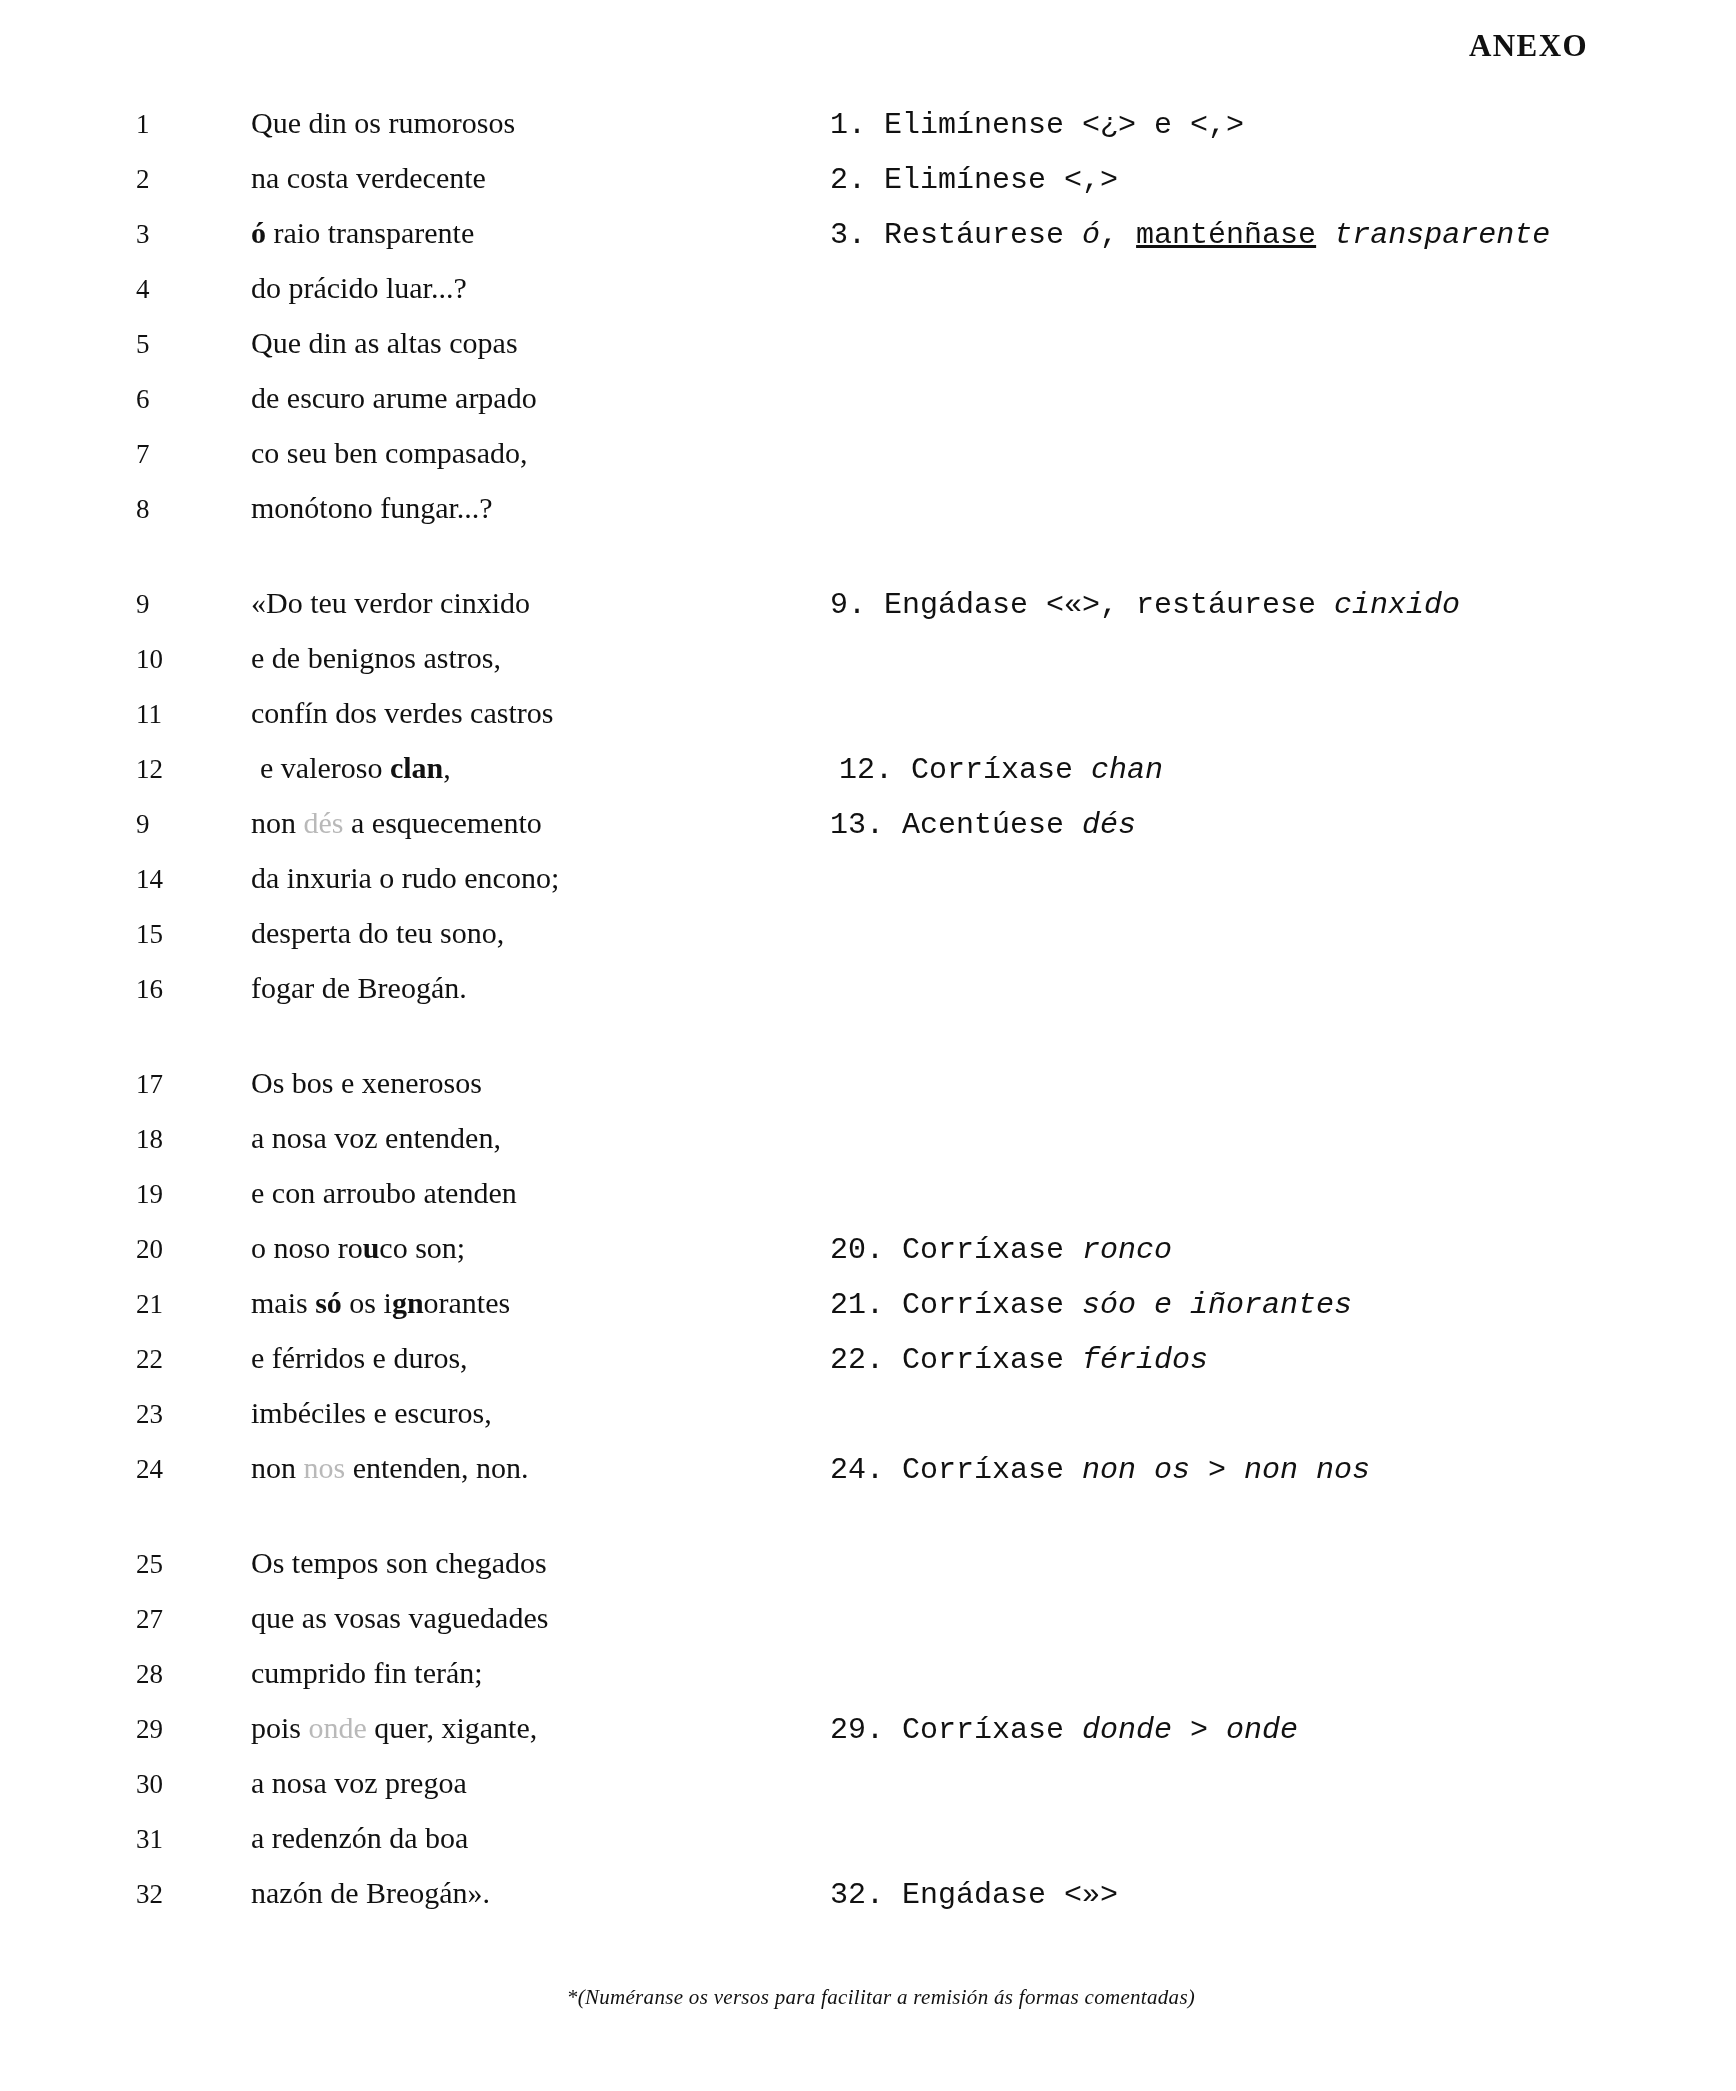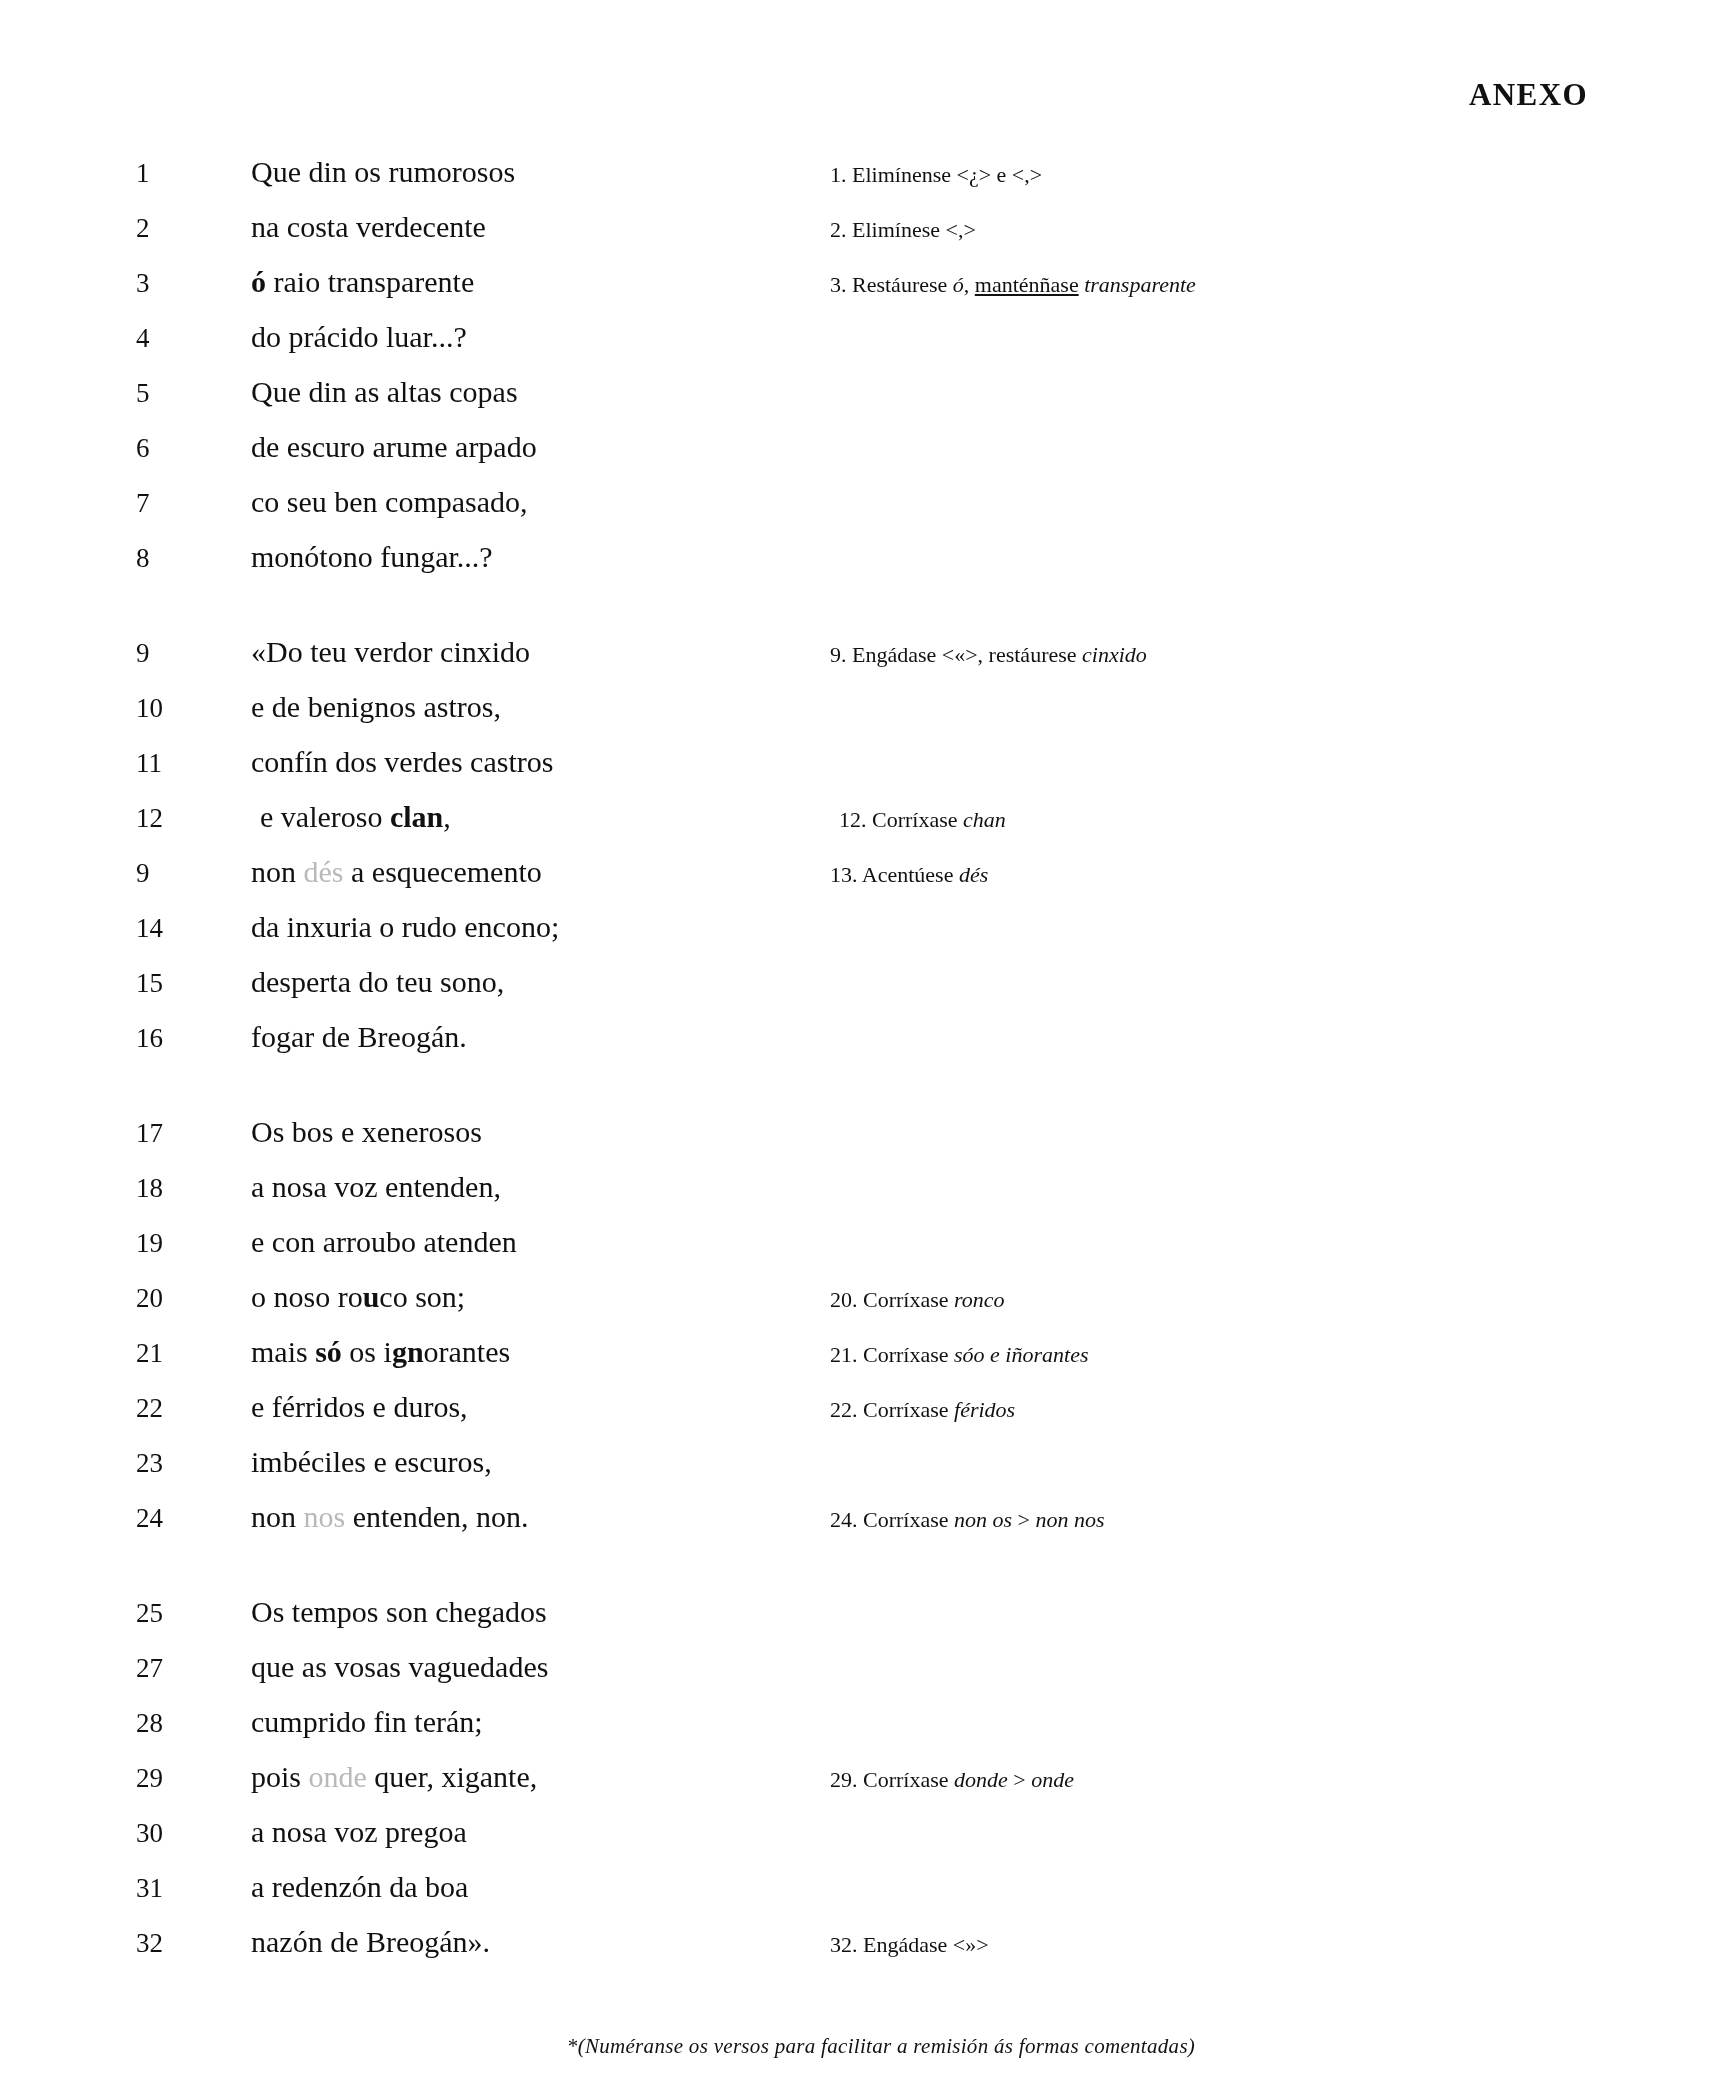--- a/index.html
+++ b/index.html
@@ -20,21 +20,21 @@
     min-height: 2091px;
     padding: 0;
     box-sizing: border-box;
   }
   .header {
     text-align: right;
     font-family: "Liberation Serif", serif;
     font-weight: bold;
     font-size: 31px;
     letter-spacing: 1.4px;
-    padding: 77px 149px 0 0;
+    padding: 28px 149px 0 0;
   }
   .content {
     margin-top: 42px;
     padding-left: 136px;
   }
   .stanza {
     margin-bottom: 40px;
   }
   .line {
     display: flex;
@@ -47,22 +47,22 @@
     font-size: 27px;
     font-family: "Liberation Serif", serif;
   }
   .verse {
     width: 579px;
     font-size: 30px;
     font-family: "Liberation Serif", serif;
     margin-left: 6px;
   }
   .note {
-    font-size: 22px;
-    font-family: Liberation Serif, serif;
+    font-size: 30px;
+    font-family: Liberation Mono, monospace;
     white-space: nowrap;
   }
   .indent {
     padding-left: 9px;
   }
   b.bold { font-weight: bold; }
   i.ital { font-style: italic; }
   u.ul { text-decoration: underline; }
   .faded { color: #b9b9b9; }
   .footnote {

